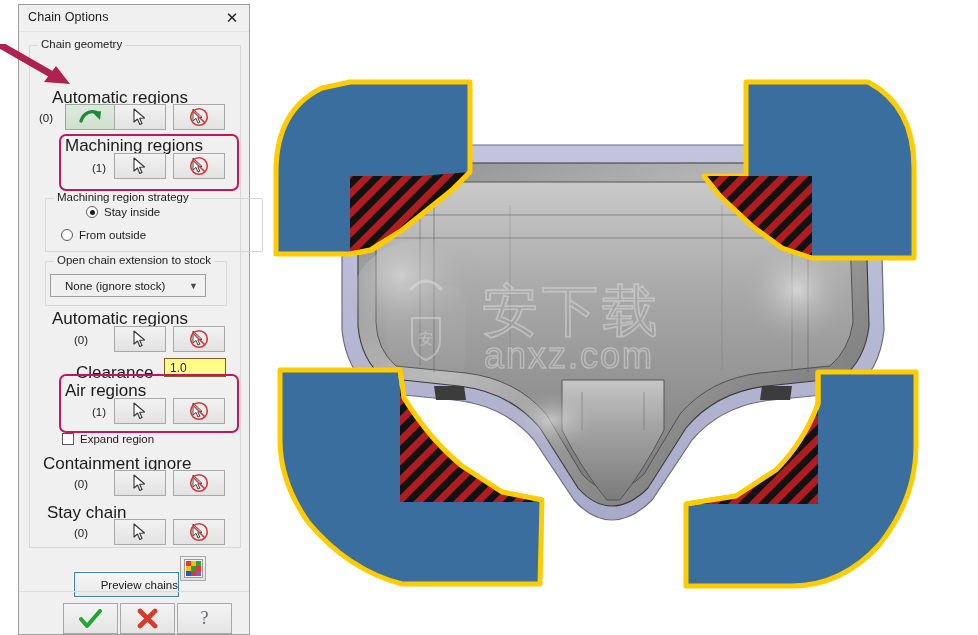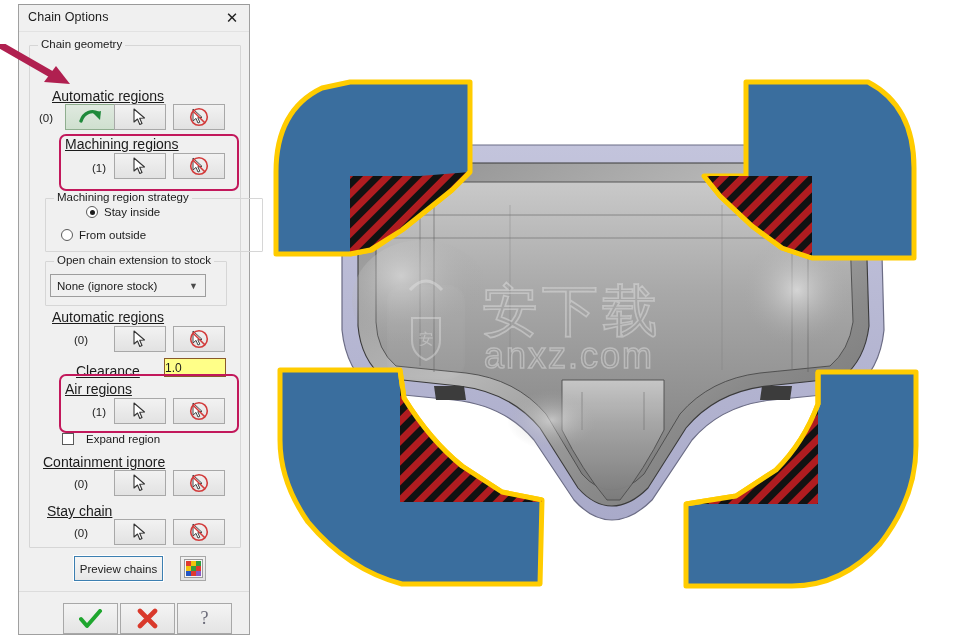--- a/index.html
+++ b/index.html
@@ -73,24 +73,23 @@
     position: absolute;
     top: -8px; left: 8px;
     background: #f0f0f0;
     padding: 0 3px;
     font-size: 11.5px;
     color: #1b1b1b;
     white-space: nowrap;
   }
   .plainlabel {
     position: absolute;
-    font-size: 14px;
+    font-size: 17px;
     color: #1b1b1b;
     white-space: nowrap;
-    text-decoration: underline;
   }
 
   
   .hlbox {
     position: absolute;
     border: 2px solid #c2185b;
     border-radius: 7px;
     pointer-events: none;
   }
 
@@ -140,58 +139,58 @@
     border-radius: 50%;
     background: #1b1b1b;
   }
 
   
   .checkrow {
     position: absolute;
     display: flex; align-items: center;
     font-size: 11.5px; color: #1b1b1b;
     cursor: pointer;
-    gap: 6px;
   }
   .cbox {
     width: 12px; height: 12px;
     border: 1px solid #5a5a5a;
     background: #fff;
     margin-right: 6px;
     flex: none;
   }
 
   
   .combo {
     position: absolute;
     height: 23px;
     background: #f0f0f0;
     border: 1px solid #9d9d9d;
     display: flex; align-items: center;
     font-size: 11.5px;
     color: #1b1b1b;
-    padding-left: 6px;
+    padding-left: 14px;
     cursor: pointer;
   }
   .combo .arrow {
     position: absolute;
     right: 7px; top: 50%;
     transform: translateY(-50%);
     font-size: 9px;
     color: #4a4a4a;
   }
 
   
   .numedit {
     position: absolute;
     height: 19px;
     background: #ffff88;
     border: 1px solid #8a5a2b;
     font-size: 12px;
     color: #1b1b1b;
+    padding-left: 5px;
     display: flex; align-items: center;
     cursor: text;
   }
 
   
   .pvbtn {
     position: absolute;
     height: 25px;
     background: linear-gradient(#f6f6f6, #e8e8e8);
     border: 1px solid #3c7fb1;
@@ -487,21 +486,21 @@
         </svg>
       </div>
       <div class="tbtn" style="left:154px; top:487px;">
         <svg width="22" height="22" viewBox="0 0 22 22">
           <path d="M5,3 L5,15 L8,12.4 L10,17 L11.8,16.2 L9.8,11.7 L14,11.4 Z" fill="#ffffff" stroke="#444" stroke-width="1" stroke-linejoin="round"></path>
           <circle cx="11" cy="11" r="8.3" fill="none" stroke="#d23b3b" stroke-width="1.6"></circle>
           <path d="M5.2,5.2 L16.8,16.8" stroke="#d23b3b" stroke-width="1.6"></path>
         </svg>
       </div>
 
-      <div class="pvbtn" style="left:55px; top:524px; width:89px;">
+      <div class="pvbtn" style="left:55px; top:540px; width:105px;justify-content:flex-end;">
         <span>Preview chains</span>
       </div>
       <div class="gridbtn" style="left:161px; top:524px;">
         <svg width="19" height="19" viewBox="0 0 19 19">
           <rect x="0.5" y="0.5" width="18" height="18" fill="#f5f5f5" stroke="#999" stroke-width="1"></rect>
           <rect x="2" y="2" width="5" height="5" fill="#e03a2f"></rect>
           <rect x="7" y="2" width="5" height="5" fill="#f2c40d"></rect>
           <rect x="12" y="2" width="5" height="5" fill="#2e9e3e"></rect>
           <rect x="2" y="7" width="5" height="5" fill="#f2c40d"></rect>
           <rect x="7" y="7" width="5" height="5" fill="#2e9e3e"></rect>

